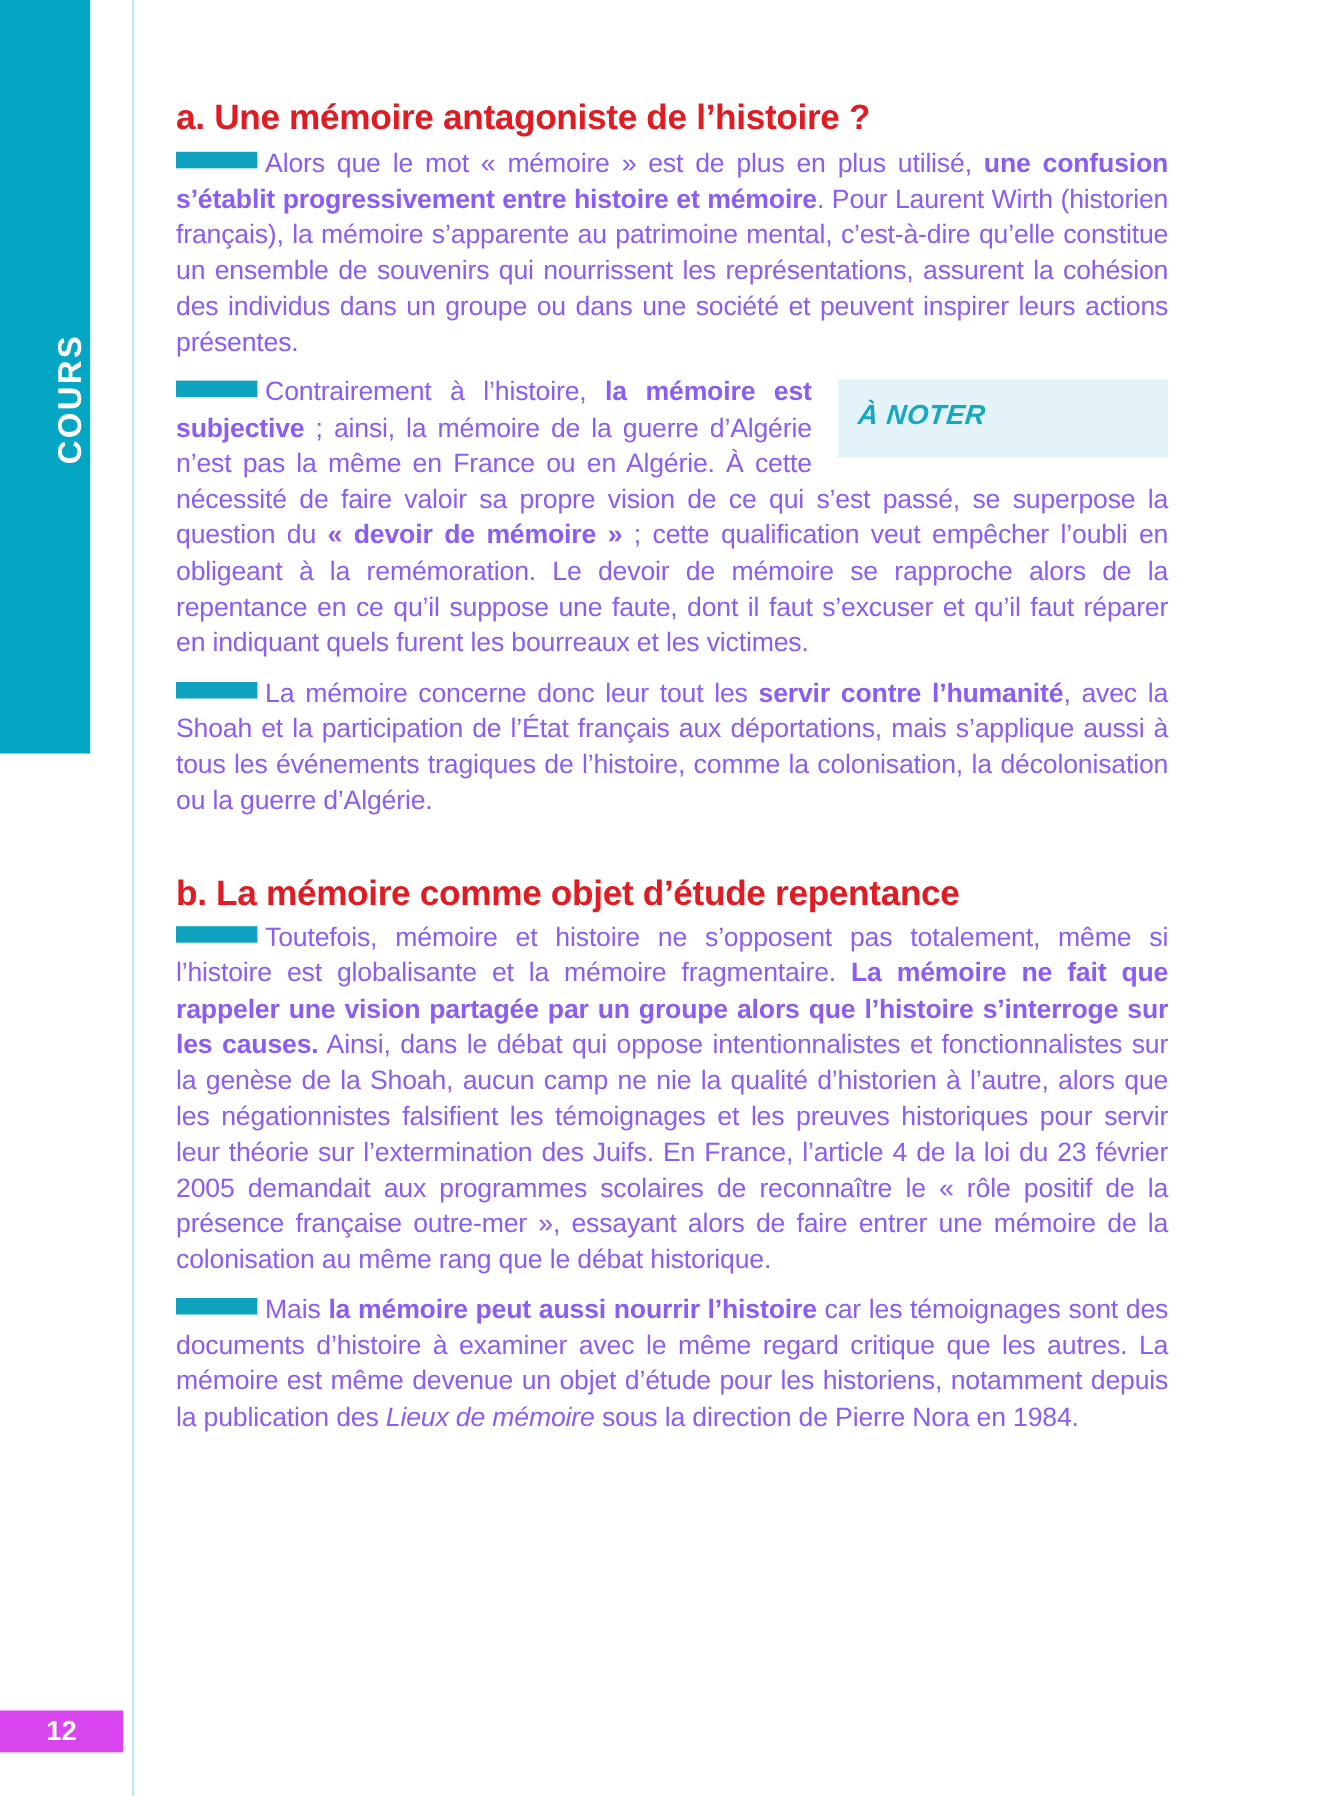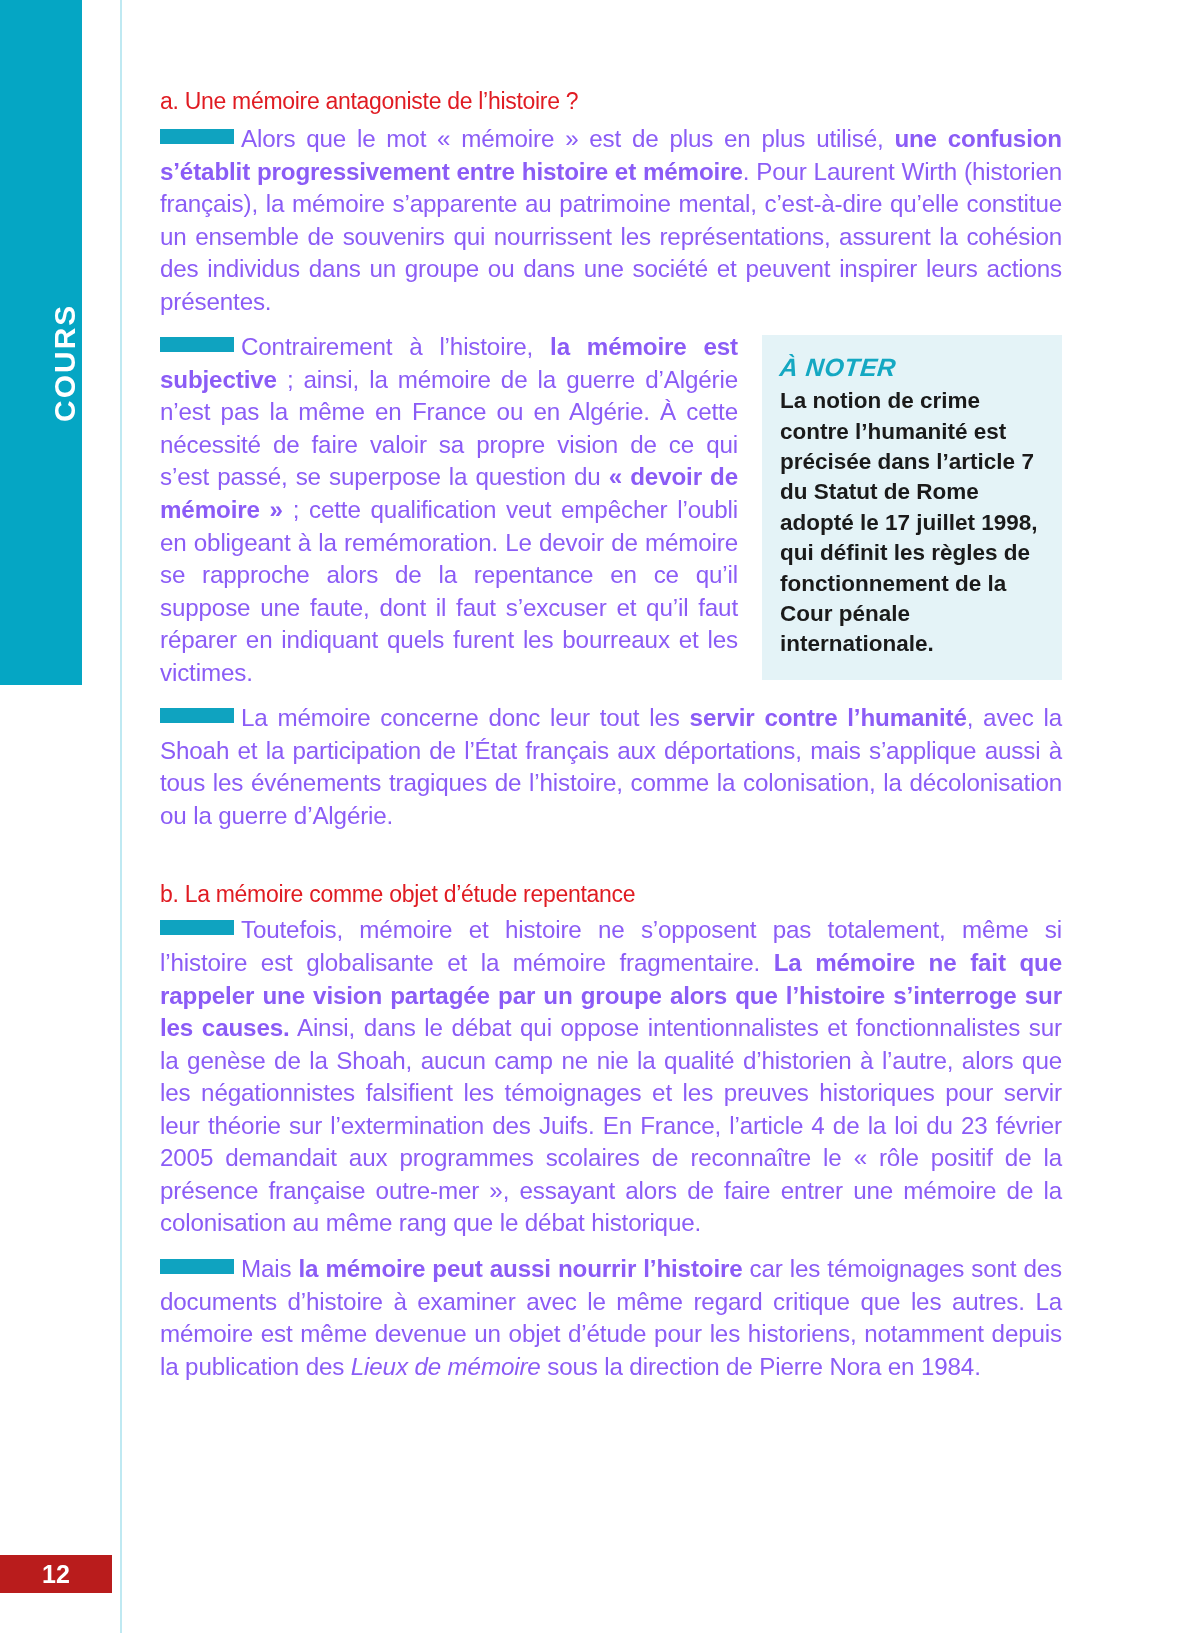--- a/index.html
+++ b/index.html
@@ -53,21 +53,21 @@
     background: #bfe9f2;
   }
 
   
   .page-chip {
     position: absolute;
     left: 0;
     bottom: 40px;
     width: 112px;
     height: 38px;
-    background: #b91c1c;
+    background: #d946ef;
     color: #ffffff;
     font-weight: bold;
     font-size: 25px;
     display: flex;
     align-items: center;
     justify-content: center;
   }
 
   
   .content {
@@ -98,22 +98,22 @@
     font-weight: bold;
     line-height: 34px;
     text-align: center;
     vertical-align: 5px;
     margin-right: 9px;
   }
 
   
   .sub-head {
     color: #e01b22;
-    font-size: 23px;
-    font-weight: normal;
+    font-size: 32px;
+    font-weight: bold;
     letter-spacing: -0.3px;
     margin: 0 0 8px 0;
   }
   .sub-head-b {
     margin-top: 36px;
     margin-bottom: 6px;
   }
 
   
   p.body {
@@ -183,21 +183,20 @@
 
 
   <h2 class="sub-head">a. Une mémoire antagoniste de l’histoire ?</h2>
 
   <p class="body"><span class="dash"></span><span>Alors que le mot « mémoire » est de plus en plus utilisé, </span><b>une confusion s’établit progressivement entre histoire et mémoire</b><span>. Pour Laurent Wirth (historien français), la mémoire s’apparente au patrimoine mental, c’est-à-dire qu’elle constitue un ensemble de souvenirs qui nourrissent les représentations, assurent la cohésion des individus dans un groupe ou dans une société et peuvent inspirer leurs actions présentes.</span></p>
 
   <div class="wrap-zone clearfix">
 
     <div class="note-box">
       <div class="note-title">À NOTER</div>
-      <div class="note-body">La notion de crime contre l’humanité est précisée dans l’article 7 du Statut de Rome adopté le 17 juillet 1998, qui définit les règles de fonctionnement de la Cour pénale internationale.</div>
     </div>
 
     <p class="body"><span class="dash"></span><span>Contrairement à l’histoire, </span><b>la mémoire est subjective</b><span> ; ainsi, la mémoire de la guerre d’Algérie n’est pas la même en France ou en Algérie. À cette nécessité de faire valoir sa propre vision de ce qui s’est passé, se superpose la question du </span><b>« devoir de mémoire »</b><span> ; cette qualification veut empêcher l’oubli en obligeant à la remémoration. Le devoir de mémoire se rapproche alors de la repentance en ce qu’il suppose une faute, dont il faut s’excuser et qu’il faut réparer en indiquant quels furent les bourreaux et les victimes.</span></p>
 
     <p class="body"><span class="dash"></span><span>La mémoire concerne donc leur tout les </span><b>servir contre l’humanité</b><span>, avec la Shoah et la participation de l’État français aux déportations, mais s’applique aussi à tous les événements tragiques de l’histoire, comme la colonisation, la décolonisation ou la guerre d’Algérie.</span></p>
 
   </div>
 
   <h2 class="sub-head sub-head-b">b. La mémoire comme objet d’étude repentance</h2>
 

